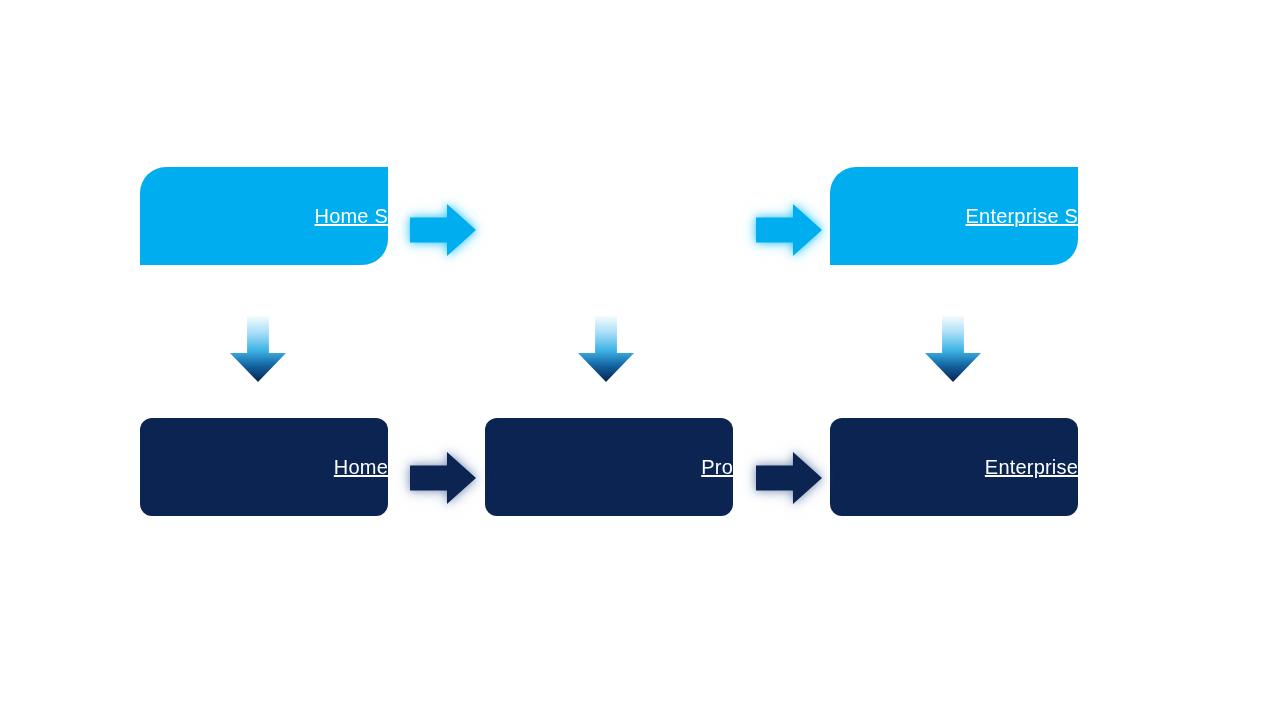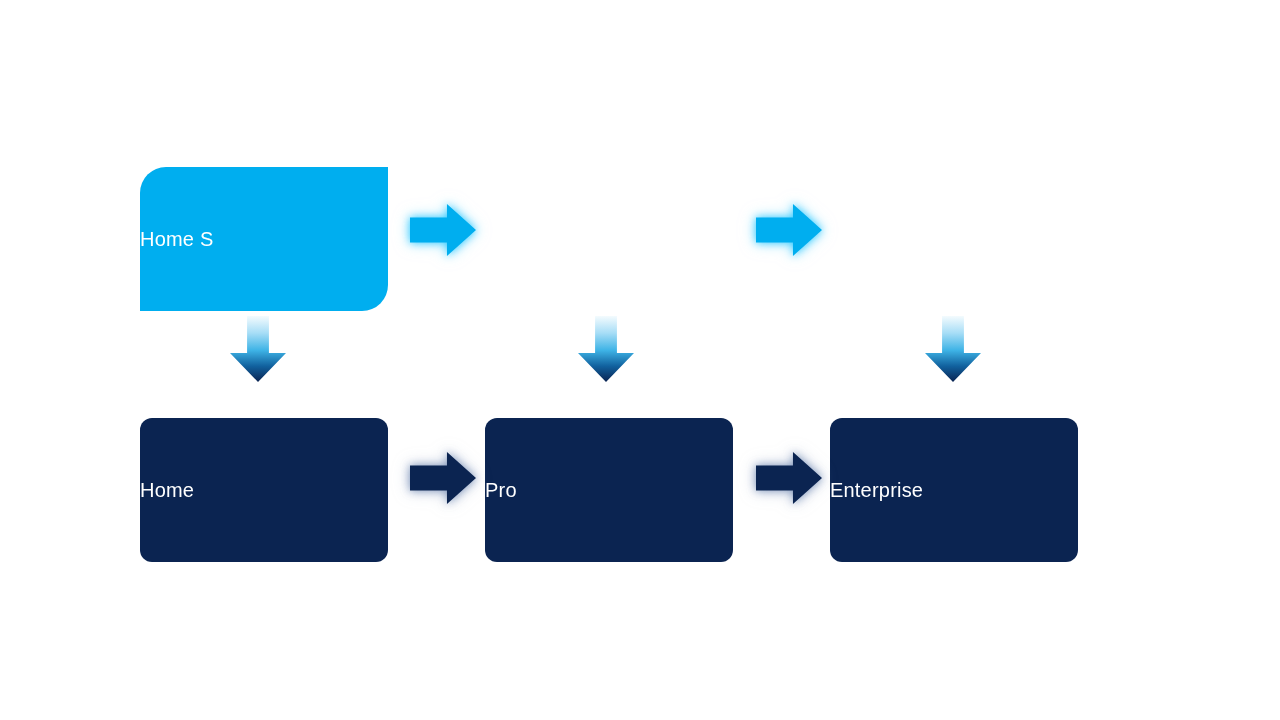--- a/index.html
+++ b/index.html
@@ -11,27 +11,28 @@
   .canvas {
     position: relative;
     width: 1280px;
     height: 720px;
     background: #ffffff;
     overflow: hidden;
   }
   .node {
     position: absolute;
     width: 248px;
-    height: 144px;
+    height: 98px;
     display: flex;
     align-items: center;
-    justify-content: flex-start;
+    justify-content: flex-end;
     color: #ffffff;
     font-size: 20px;
     letter-spacing: 0.2px;
+    text-decoration: underline;
   }
   .node-top {
     top: 167px;
     background: #00AEEF;
     border-radius: 26px 0 26px 0; 
   }
   .node-bottom {
     top: 418px;
     background: #0B2451;
     border-radius: 12px;
@@ -87,20 +88,23 @@
   .node-label { pointer-events: none; }
 </style>
 </head>
 <body>
 
 <div class="canvas">
 
   <div class="node node-top col1">
     <span class="node-label">Home S</span>
   </div>
+  <div class="node node-top col3">
+    <span class="node-label">Enterprise S</span>
+  </div>
 
   <div class="rarrow-wrap rarrow-row-top rarrow-gap1 glow-light">
     <div class="rarrow rarrow-light"></div>
   </div>
   <div class="rarrow-wrap rarrow-row-top rarrow-gap2 glow-light">
     <div class="rarrow rarrow-light"></div>
   </div>
 
   <div class="darrow darrow-col1"></div>
   <div class="darrow darrow-col2"></div>

